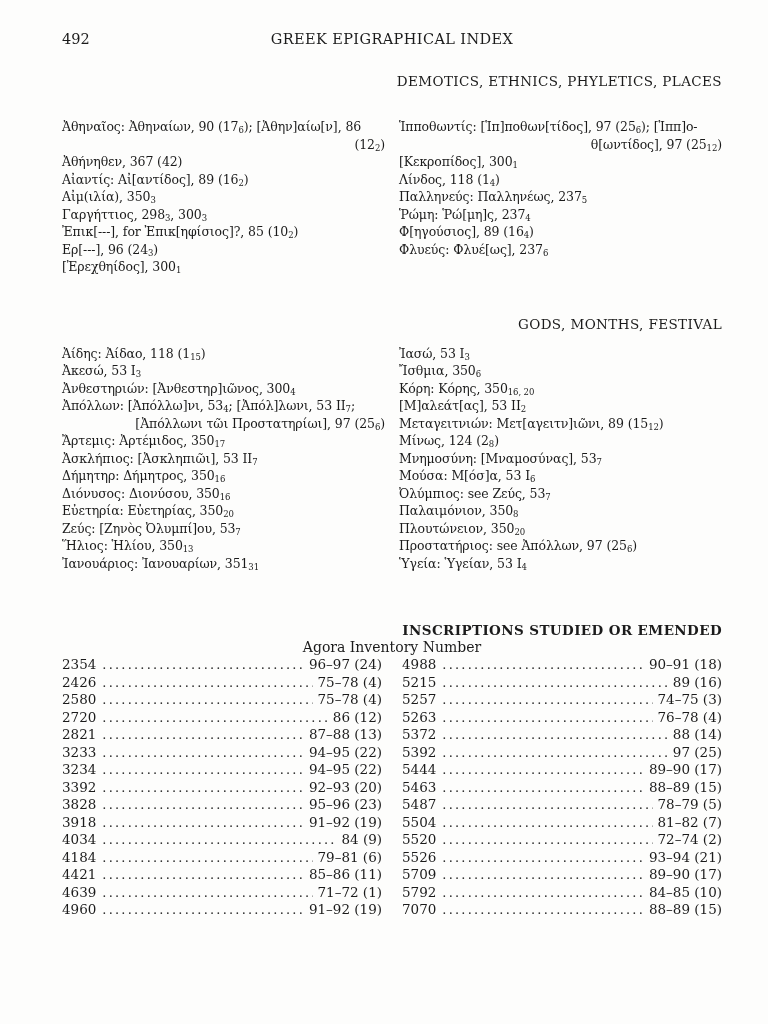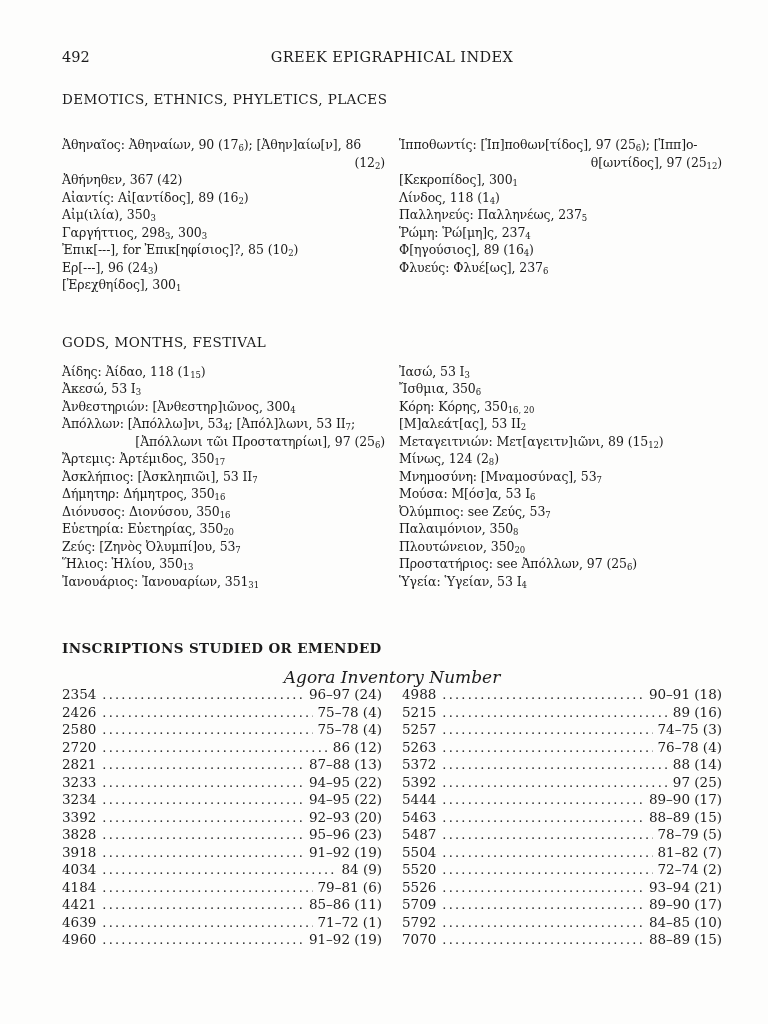--- a/index.html
+++ b/index.html
@@ -4,52 +4,50 @@
 <style>
   html, body { margin: 0; padding: 0; background: #ffffff; }
   .page {
     position: relative;
     width: 768px;
     height: 1024px;
     box-sizing: border-box;
     background: #fdfdfc;
     color: #1b1b1b;
     font-family: "DejaVu Serif", "Liberation Serif", serif;
-    padding: 48px 46px 0 62px;
+    padding: 30px 46px 0 62px;
     overflow: hidden;
   }
   .header {
     position: relative;
     text-align: center;
     font-size: 14.5px;
     letter-spacing: 0.4px;
     line-height: 18px;
   }
   .page-number {
     position: absolute;
     left: 0;
     top: 0;
     letter-spacing: 0;
   }
   .section-heading {
-    text-align: left;
+    text-align: right;
     font-size: 13.5px;
     font-weight: normal;
     letter-spacing: 0.4px;
     margin: 0;
     line-height: 17px;
   }
   .heading-demotics { margin-top: 25px; }
   .heading-gods { margin-top: 40px; }
   .heading-inscriptions { margin-top: 50px; font-weight: bold; }
   .subtitle {
     text-align: center;
-    font-style: italic;
-    font-size: 17px;
-    margin-top: 12px;
+    font-size: 14px;
     line-height: 17px;
   }
   .two-col {
     display: flex;
     gap: 14px;
   }
   .entries-demotics { margin-top: 28px; }
   .entries-gods { margin-top: 12px; }
   .col { flex: 1 1 0; min-width: 0; }
   .entry-line {

